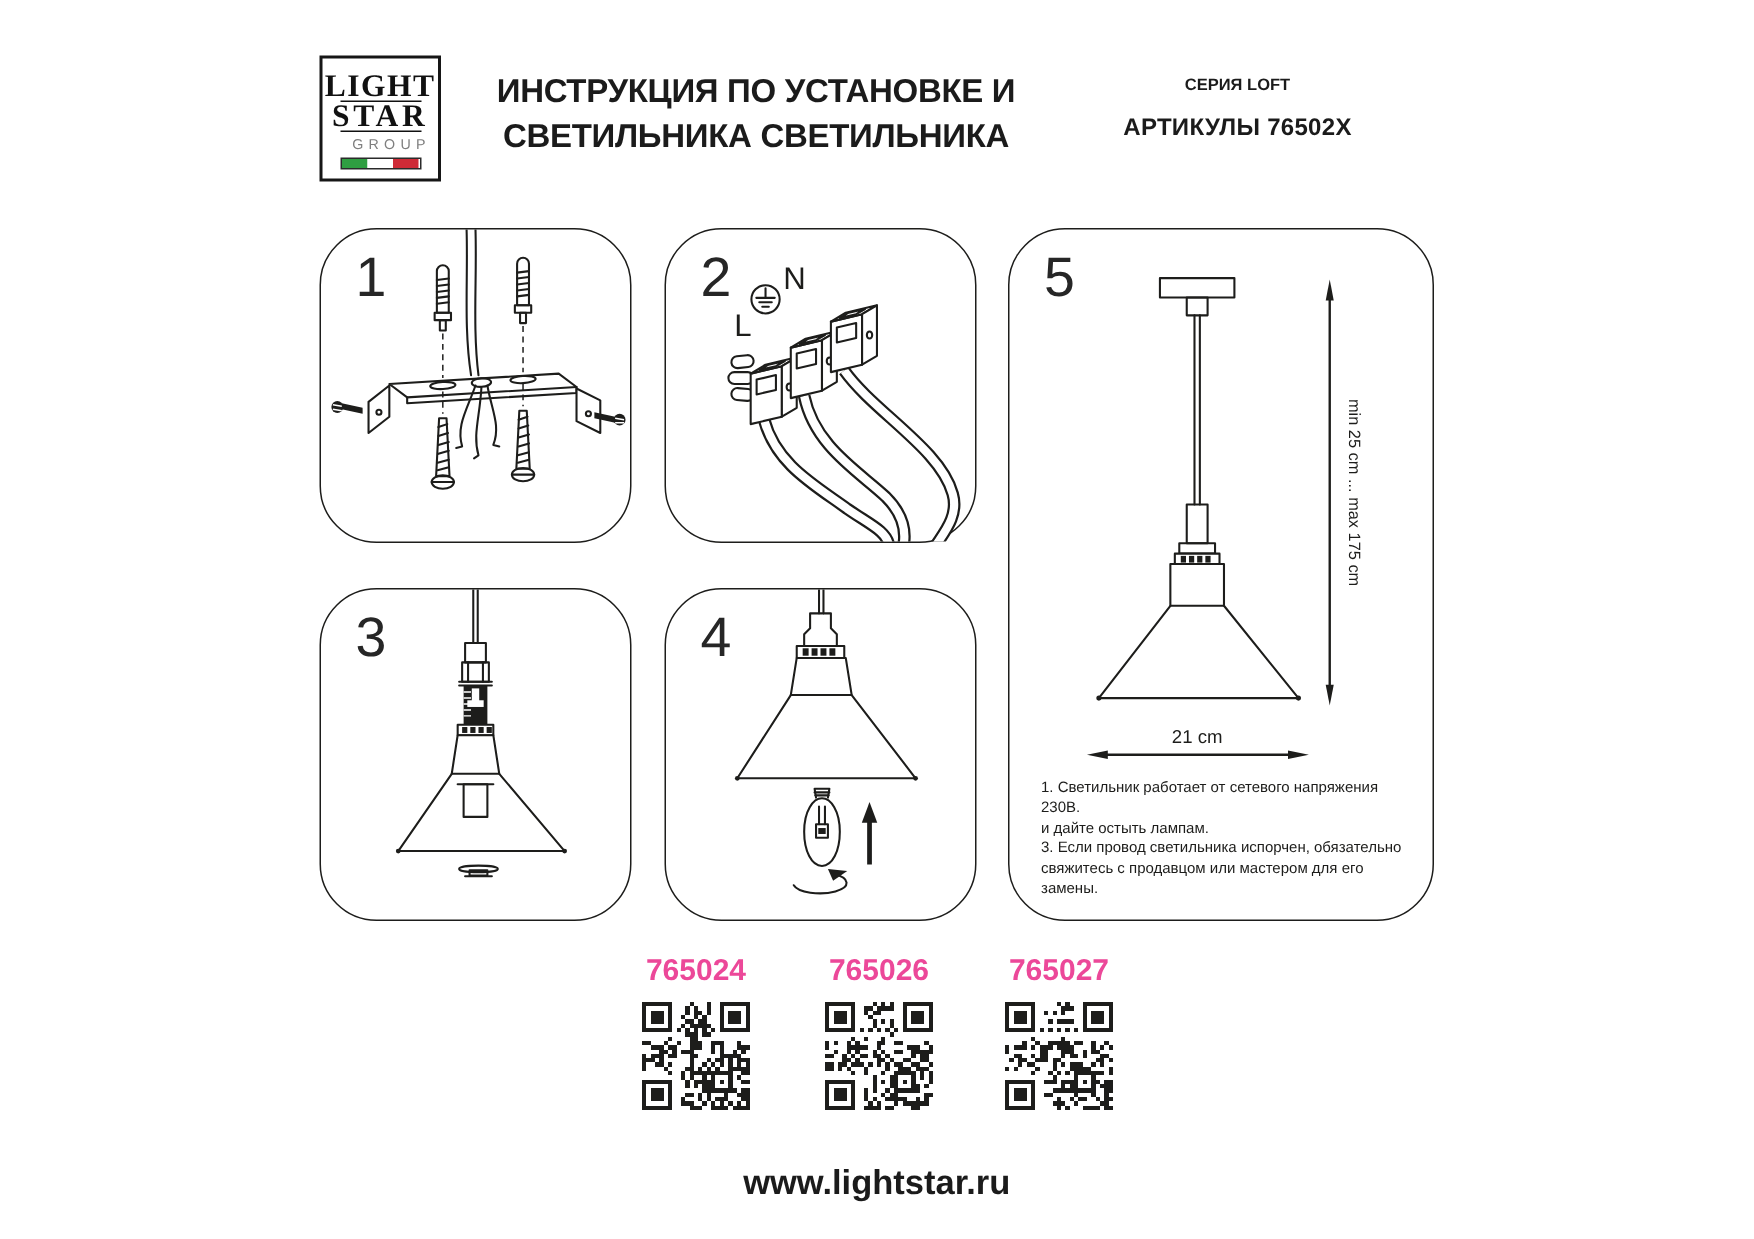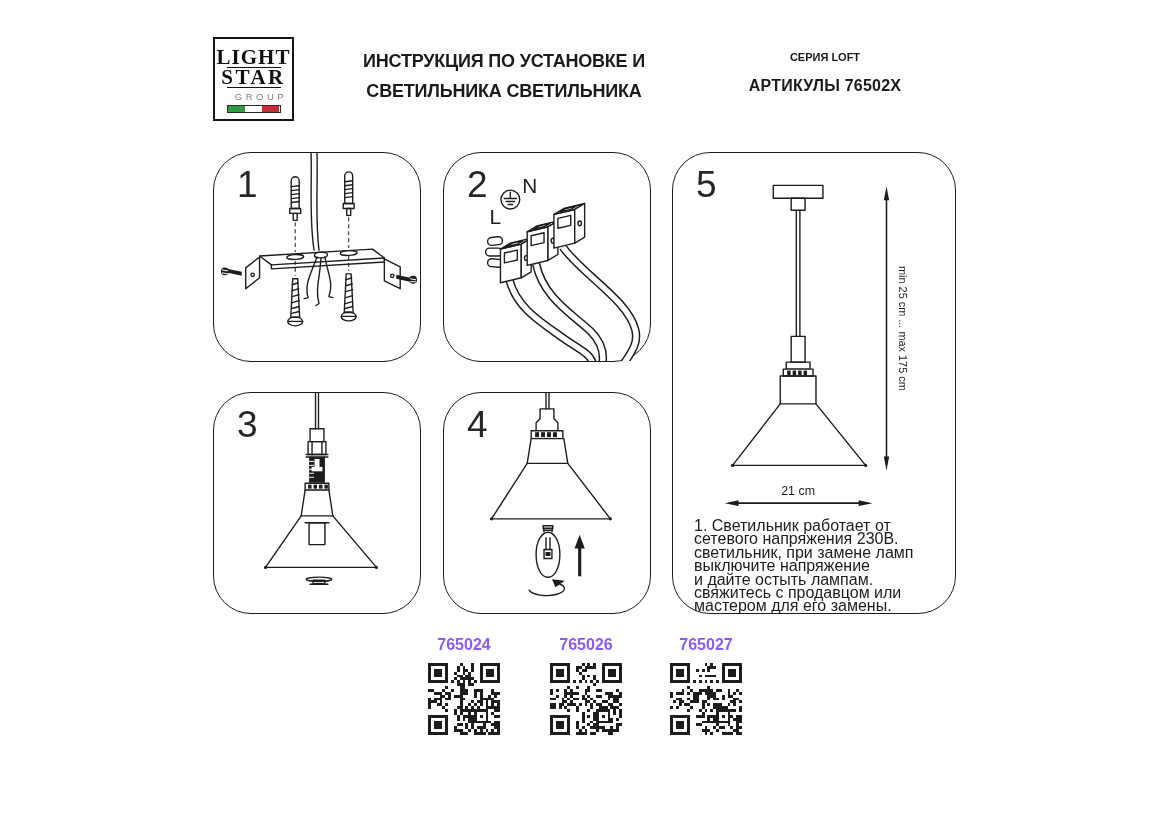--- a/index.html
+++ b/index.html
@@ -13,21 +13,21 @@
   .logo-word{font-family:"Liberation Serif",serif;font-weight:700;font-size:21px;line-height:17px;
         letter-spacing:1px;color:#111;}
   .logo-word.star{letter-spacing:2.5px;}
   .logo-rule{width:54px;border-top:1.6px solid #111;margin:1px 0;}
   .logo-group{font-size:9.5px;letter-spacing:3.5px;margin-left:15px;color:#7f7f7f;margin-top:2px;}
   .logo-flag{display:flex;width:52px;height:6px;border:1px solid #2a2a2a;margin-top:3px;}
   .logo-flag span{flex:1;}
 
   
   .title{position:absolute;left:300px;top:46px;width:408px;text-align:center;
-         font-weight:700;font-size:18px;line-height:30px;letter-spacing:-0.2px;color:#1b1b1b;}
+         font-weight:700;font-size:22px;line-height:30px;letter-spacing:-0.2px;color:#1b1b1b;}
   .hdr-right{position:absolute;left:705px;top:51px;width:240px;text-align:center;color:#1b1b1b;}
   .series{font-size:11px;font-weight:700;}
   .articles-label{font-size:16px;font-weight:700;margin-top:14px;letter-spacing:0.2px;}
 
   
   .panel{position:absolute;border:1.6px solid #1d1d1b;border-radius:38px;box-sizing:border-box;background:#fff;}
   #p1{left:213px;top:152px;width:208px;height:210px;}
   #p2{left:443px;top:152px;width:208px;height:210px;}
   #p3{left:213px;top:392px;width:208px;height:222px;}
   #p4{left:443px;top:392px;width:208px;height:222px;}
@@ -36,27 +36,27 @@
   .diagram{position:absolute;left:0;top:0;width:100%;height:100%;}
 
   .ln{fill:none;stroke:#1d1d1b;stroke-width:1.4;stroke-linecap:round;stroke-linejoin:round;}
   .lnw{fill:#fff;stroke:#1d1d1b;stroke-width:1.4;stroke-linejoin:round;}
   .blk{fill:#1d1d1b;stroke:none;}
   .dash{fill:none;stroke:#1d1d1b;stroke-width:1;stroke-dasharray:4 3;}
   .wh{stroke:#fff;stroke-width:1;fill:none;}
   .svgtext{font-family:"Liberation Sans",sans-serif;fill:#1d1d1b;}
 
   
-  .notes{position:absolute;left:21px;top:366px;width:252px;font-size:16px;line-height:13.4px;
+  .notes{position:absolute;left:21px;top:366px;width:252px;font-size:10px;line-height:13.4px;
          color:#1d1d1b;letter-spacing:0;}
 
   
   .article{position:absolute;top:636px;width:90px;text-align:center;}
   #a0{left:419px;} #a1{left:541px;} #a2{left:661px;}
-  .article .code{font-size:16px;font-weight:700;color:#8b5cf6;}
+  .article .code{font-size:20px;font-weight:700;color:#ec4899;}
   .qr{width:72px;height:72px;margin-top:9px;shape-rendering:crispEdges;}
 
   .footer-url{position:absolute;left:0;right:0;top:775px;text-align:center;
               font-size:23px;font-weight:700;color:#1b1b1b;}
 </style>
 </head>
 <body>
 
 <div class="page">
 
@@ -317,22 +317,22 @@
       </g>
       <g>
         <path d="M60,352 H193" stroke="#1d1d1b" stroke-width="1.6" fill="none"></path>
         <polygon class="blk" points="52,352 66,349.2 66,354.8"></polygon>
         <polygon class="blk" points="201,352 187,349.2 187,354.8"></polygon>
         <text class="svgtext" font-size="12.5" text-anchor="middle" x="126" y="344">21 cm</text>
       </g>
     </svg>
     <div class="notes">
       <div>1. Светильник работает от сетевого напряжения 230В.</div>
-      <div>светильник, при замене ламп выключите напряжение</div>
       <div>и дайте остыть лампам.</div>
+      <div>3. Если провод светильника испорчен, обязательно</div>
       <div>свяжитесь с продавцом или мастером для его замены.</div>
     </div>
   </div>
 
   <div class="article" id="a0">
     <div class="code">765024</div>
     <svg class="qr" viewBox="0 0 25 25">
         <path d="M0 0h1v1h-1zM1 0h1v1h-1zM2 0h1v1h-1zM3 0h1v1h-1zM4 0h1v1h-1zM5 0h1v1h-1zM6 0h1v1h-1zM11 0h1v1h-1zM15 0h1v1h-1zM18 0h1v1h-1zM19 0h1v1h-1zM20 0h1v1h-1zM21 0h1v1h-1zM22 0h1v1h-1zM23 0h1v1h-1zM24 0h1v1h-1zM0 1h1v1h-1zM6 1h1v1h-1zM10 1h1v1h-1zM12 1h1v1h-1zM15 1h1v1h-1zM18 1h1v1h-1zM24 1h1v1h-1zM0 2h1v1h-1zM2 2h1v1h-1zM3 2h1v1h-1zM4 2h1v1h-1zM6 2h1v1h-1zM10 2h1v1h-1zM12 2h1v1h-1zM13 2h1v1h-1zM15 2h1v1h-1zM18 2h1v1h-1zM20 2h1v1h-1zM21 2h1v1h-1zM22 2h1v1h-1zM24 2h1v1h-1zM0 3h1v1h-1zM2 3h1v1h-1zM3 3h1v1h-1zM4 3h1v1h-1zM6 3h1v1h-1zM9 3h1v1h-1zM12 3h1v1h-1zM14 3h1v1h-1zM18 3h1v1h-1zM20 3h1v1h-1zM21 3h1v1h-1zM22 3h1v1h-1zM24 3h1v1h-1zM0 4h1v1h-1zM2 4h1v1h-1zM3 4h1v1h-1zM4 4h1v1h-1zM6 4h1v1h-1zM10 4h1v1h-1zM11 4h1v1h-1zM13 4h1v1h-1zM14 4h1v1h-1zM18 4h1v1h-1zM20 4h1v1h-1zM21 4h1v1h-1zM22 4h1v1h-1zM24 4h1v1h-1zM0 5h1v1h-1zM6 5h1v1h-1zM9 5h1v1h-1zM11 5h1v1h-1zM12 5h1v1h-1zM13 5h1v1h-1zM14 5h1v1h-1zM15 5h1v1h-1zM18 5h1v1h-1zM24 5h1v1h-1zM0 6h1v1h-1zM1 6h1v1h-1zM2 6h1v1h-1zM3 6h1v1h-1zM4 6h1v1h-1zM5 6h1v1h-1zM6 6h1v1h-1zM8 6h1v1h-1zM10 6h1v1h-1zM12 6h1v1h-1zM14 6h1v1h-1zM16 6h1v1h-1zM18 6h1v1h-1zM19 6h1v1h-1zM20 6h1v1h-1zM21 6h1v1h-1zM22 6h1v1h-1zM23 6h1v1h-1zM24 6h1v1h-1zM10 7h1v1h-1zM11 7h1v1h-1zM12 7h1v1h-1zM14 7h1v1h-1zM15 7h1v1h-1zM6 8h1v1h-1zM11 8h1v1h-1zM12 8h1v1h-1zM0 9h1v1h-1zM1 9h1v1h-1zM5 9h1v1h-1zM8 9h1v1h-1zM11 9h1v1h-1zM12 9h1v1h-1zM13 9h1v1h-1zM16 9h1v1h-1zM17 9h1v1h-1zM18 9h1v1h-1zM22 9h1v1h-1zM2 10h1v1h-1zM3 10h1v1h-1zM4 10h1v1h-1zM6 10h1v1h-1zM7 10h1v1h-1zM11 10h1v1h-1zM12 10h1v1h-1zM13 10h1v1h-1zM16 10h1v1h-1zM18 10h1v1h-1zM22 10h1v1h-1zM23 10h1v1h-1zM24 10h1v1h-1zM4 11h1v1h-1zM5 11h1v1h-1zM7 11h1v1h-1zM9 11h1v1h-1zM10 11h1v1h-1zM11 11h1v1h-1zM16 11h1v1h-1zM18 11h1v1h-1zM21 11h1v1h-1zM23 11h1v1h-1zM0 12h1v1h-1zM2 12h1v1h-1zM3 12h1v1h-1zM4 12h1v1h-1zM6 12h1v1h-1zM7 12h1v1h-1zM11 12h1v1h-1zM12 12h1v1h-1zM18 12h1v1h-1zM19 12h1v1h-1zM20 12h1v1h-1zM21 12h1v1h-1zM22 12h1v1h-1zM0 13h1v1h-1zM1 13h1v1h-1zM2 13h1v1h-1zM4 13h1v1h-1zM11 13h1v1h-1zM15 13h1v1h-1zM17 13h1v1h-1zM18 13h1v1h-1zM20 13h1v1h-1zM22 13h1v1h-1zM23 13h1v1h-1zM24 13h1v1h-1zM0 14h1v1h-1zM3 14h1v1h-1zM4 14h1v1h-1zM6 14h1v1h-1zM11 14h1v1h-1zM14 14h1v1h-1zM16 14h1v1h-1zM18 14h1v1h-1zM20 14h1v1h-1zM22 14h1v1h-1zM24 14h1v1h-1zM0 15h1v1h-1zM5 15h1v1h-1zM10 15h1v1h-1zM11 15h1v1h-1zM13 15h1v1h-1zM15 15h1v1h-1zM17 15h1v1h-1zM20 15h1v1h-1zM21 15h1v1h-1zM22 15h1v1h-1zM23 15h1v1h-1zM24 15h1v1h-1zM6 16h1v1h-1zM9 16h1v1h-1zM11 16h1v1h-1zM12 16h1v1h-1zM13 16h1v1h-1zM14 16h1v1h-1zM15 16h1v1h-1zM16 16h1v1h-1zM17 16h1v1h-1zM18 16h1v1h-1zM19 16h1v1h-1zM20 16h1v1h-1zM23 16h1v1h-1zM24 16h1v1h-1zM9 17h1v1h-1zM11 17h1v1h-1zM14 17h1v1h-1zM16 17h1v1h-1zM20 17h1v1h-1zM22 17h1v1h-1zM0 18h1v1h-1zM1 18h1v1h-1zM2 18h1v1h-1zM3 18h1v1h-1zM4 18h1v1h-1zM5 18h1v1h-1zM6 18h1v1h-1zM10 18h1v1h-1zM12 18h1v1h-1zM13 18h1v1h-1zM14 18h1v1h-1zM15 18h1v1h-1zM16 18h1v1h-1zM18 18h1v1h-1zM20 18h1v1h-1zM23 18h1v1h-1zM24 18h1v1h-1zM0 19h1v1h-1zM6 19h1v1h-1zM10 19h1v1h-1zM12 19h1v1h-1zM14 19h1v1h-1zM15 19h1v1h-1zM16 19h1v1h-1zM20 19h1v1h-1zM0 20h1v1h-1zM2 20h1v1h-1zM3 20h1v1h-1zM4 20h1v1h-1zM6 20h1v1h-1zM14 20h1v1h-1zM15 20h1v1h-1zM16 20h1v1h-1zM17 20h1v1h-1zM18 20h1v1h-1zM19 20h1v1h-1zM20 20h1v1h-1zM21 20h1v1h-1zM23 20h1v1h-1zM24 20h1v1h-1zM0 21h1v1h-1zM2 21h1v1h-1zM3 21h1v1h-1zM4 21h1v1h-1zM6 21h1v1h-1zM10 21h1v1h-1zM11 21h1v1h-1zM13 21h1v1h-1zM15 21h1v1h-1zM19 21h1v1h-1zM22 21h1v1h-1zM23 21h1v1h-1zM24 21h1v1h-1zM0 22h1v1h-1zM2 22h1v1h-1zM3 22h1v1h-1zM4 22h1v1h-1zM6 22h1v1h-1zM9 22h1v1h-1zM13 22h1v1h-1zM15 22h1v1h-1zM17 22h1v1h-1zM18 22h1v1h-1zM19 22h1v1h-1zM23 22h1v1h-1zM24 22h1v1h-1zM0 23h1v1h-1zM6 23h1v1h-1zM9 23h1v1h-1zM10 23h1v1h-1zM11 23h1v1h-1zM14 23h1v1h-1zM16 23h1v1h-1zM18 23h1v1h-1zM20 23h1v1h-1zM22 23h1v1h-1zM24 23h1v1h-1zM0 24h1v1h-1zM1 24h1v1h-1zM2 24h1v1h-1zM3 24h1v1h-1zM4 24h1v1h-1zM5 24h1v1h-1zM6 24h1v1h-1zM11 24h1v1h-1zM12 24h1v1h-1zM13 24h1v1h-1zM16 24h1v1h-1zM17 24h1v1h-1zM18 24h1v1h-1zM19 24h1v1h-1zM21 24h1v1h-1zM22 24h1v1h-1zM23 24h1v1h-1zM24 24h1v1h-1z" fill="#1d1d1b"></path>
       </svg>
   </div>
@@ -342,14 +342,15 @@
         <path d="M0 0h1v1h-1zM1 0h1v1h-1zM2 0h1v1h-1zM3 0h1v1h-1zM4 0h1v1h-1zM5 0h1v1h-1zM6 0h1v1h-1zM11 0h1v1h-1zM13 0h1v1h-1zM15 0h1v1h-1zM18 0h1v1h-1zM19 0h1v1h-1zM20 0h1v1h-1zM21 0h1v1h-1zM22 0h1v1h-1zM23 0h1v1h-1zM24 0h1v1h-1zM0 1h1v1h-1zM6 1h1v1h-1zM9 1h1v1h-1zM10 1h1v1h-1zM12 1h1v1h-1zM13 1h1v1h-1zM14 1h1v1h-1zM15 1h1v1h-1zM18 1h1v1h-1zM24 1h1v1h-1zM0 2h1v1h-1zM2 2h1v1h-1zM3 2h1v1h-1zM4 2h1v1h-1zM6 2h1v1h-1zM9 2h1v1h-1zM11 2h1v1h-1zM12 2h1v1h-1zM18 2h1v1h-1zM20 2h1v1h-1zM21 2h1v1h-1zM22 2h1v1h-1zM24 2h1v1h-1zM0 3h1v1h-1zM2 3h1v1h-1zM3 3h1v1h-1zM4 3h1v1h-1zM6 3h1v1h-1zM10 3h1v1h-1zM18 3h1v1h-1zM20 3h1v1h-1zM21 3h1v1h-1zM22 3h1v1h-1zM24 3h1v1h-1zM0 4h1v1h-1zM2 4h1v1h-1zM3 4h1v1h-1zM4 4h1v1h-1zM6 4h1v1h-1zM11 4h1v1h-1zM13 4h1v1h-1zM15 4h1v1h-1zM18 4h1v1h-1zM20 4h1v1h-1zM21 4h1v1h-1zM22 4h1v1h-1zM24 4h1v1h-1zM0 5h1v1h-1zM6 5h1v1h-1zM11 5h1v1h-1zM15 5h1v1h-1zM18 5h1v1h-1zM24 5h1v1h-1zM0 6h1v1h-1zM1 6h1v1h-1zM2 6h1v1h-1zM3 6h1v1h-1zM4 6h1v1h-1zM5 6h1v1h-1zM6 6h1v1h-1zM8 6h1v1h-1zM10 6h1v1h-1zM12 6h1v1h-1zM14 6h1v1h-1zM16 6h1v1h-1zM18 6h1v1h-1zM19 6h1v1h-1zM20 6h1v1h-1zM21 6h1v1h-1zM22 6h1v1h-1zM23 6h1v1h-1zM24 6h1v1h-1zM15 7h1v1h-1zM6 8h1v1h-1zM9 8h1v1h-1zM13 8h1v1h-1zM0 9h1v1h-1zM2 9h1v1h-1zM5 9h1v1h-1zM7 9h1v1h-1zM12 9h1v1h-1zM13 9h1v1h-1zM16 9h1v1h-1zM17 9h1v1h-1zM23 9h1v1h-1zM0 10h1v1h-1zM5 10h1v1h-1zM6 10h1v1h-1zM7 10h1v1h-1zM8 10h1v1h-1zM9 10h1v1h-1zM12 10h1v1h-1zM19 10h1v1h-1zM20 10h1v1h-1zM21 10h1v1h-1zM24 10h1v1h-1zM2 11h1v1h-1zM5 11h1v1h-1zM7 11h1v1h-1zM11 11h1v1h-1zM13 11h1v1h-1zM16 11h1v1h-1zM17 11h1v1h-1zM20 11h1v1h-1zM21 11h1v1h-1zM22 11h1v1h-1zM23 11h1v1h-1zM24 11h1v1h-1zM0 12h1v1h-1zM1 12h1v1h-1zM4 12h1v1h-1zM6 12h1v1h-1zM8 12h1v1h-1zM9 12h1v1h-1zM11 12h1v1h-1zM12 12h1v1h-1zM14 12h1v1h-1zM20 12h1v1h-1zM22 12h1v1h-1zM23 12h1v1h-1zM4 13h1v1h-1zM5 13h1v1h-1zM7 13h1v1h-1zM12 13h1v1h-1zM13 13h1v1h-1zM15 13h1v1h-1zM18 13h1v1h-1zM19 13h1v1h-1zM22 13h1v1h-1zM23 13h1v1h-1zM0 14h1v1h-1zM1 14h1v1h-1zM3 14h1v1h-1zM4 14h1v1h-1zM6 14h1v1h-1zM7 14h1v1h-1zM8 14h1v1h-1zM10 14h1v1h-1zM12 14h1v1h-1zM14 14h1v1h-1zM16 14h1v1h-1zM17 14h1v1h-1zM20 14h1v1h-1zM21 14h1v1h-1zM24 14h1v1h-1zM0 15h1v1h-1zM1 15h1v1h-1zM3 15h1v1h-1zM5 15h1v1h-1zM9 15h1v1h-1zM14 15h1v1h-1zM17 15h1v1h-1zM18 15h1v1h-1zM19 15h1v1h-1zM21 15h1v1h-1zM22 15h1v1h-1zM23 15h1v1h-1zM6 16h1v1h-1zM9 16h1v1h-1zM13 16h1v1h-1zM16 16h1v1h-1zM17 16h1v1h-1zM18 16h1v1h-1zM19 16h1v1h-1zM20 16h1v1h-1zM22 16h1v1h-1zM24 16h1v1h-1zM11 17h1v1h-1zM15 17h1v1h-1zM16 17h1v1h-1zM20 17h1v1h-1zM22 17h1v1h-1zM24 17h1v1h-1zM0 18h1v1h-1zM1 18h1v1h-1zM2 18h1v1h-1zM3 18h1v1h-1zM4 18h1v1h-1zM5 18h1v1h-1zM6 18h1v1h-1zM11 18h1v1h-1zM13 18h1v1h-1zM15 18h1v1h-1zM16 18h1v1h-1zM18 18h1v1h-1zM20 18h1v1h-1zM24 18h1v1h-1zM0 19h1v1h-1zM6 19h1v1h-1zM11 19h1v1h-1zM15 19h1v1h-1zM16 19h1v1h-1zM20 19h1v1h-1zM21 19h1v1h-1zM23 19h1v1h-1zM0 20h1v1h-1zM2 20h1v1h-1zM3 20h1v1h-1zM4 20h1v1h-1zM6 20h1v1h-1zM9 20h1v1h-1zM11 20h1v1h-1zM14 20h1v1h-1zM16 20h1v1h-1zM17 20h1v1h-1zM18 20h1v1h-1zM19 20h1v1h-1zM20 20h1v1h-1zM21 20h1v1h-1zM0 21h1v1h-1zM2 21h1v1h-1zM3 21h1v1h-1zM4 21h1v1h-1zM6 21h1v1h-1zM9 21h1v1h-1zM13 21h1v1h-1zM15 21h1v1h-1zM16 21h1v1h-1zM23 21h1v1h-1zM24 21h1v1h-1zM0 22h1v1h-1zM2 22h1v1h-1zM3 22h1v1h-1zM4 22h1v1h-1zM6 22h1v1h-1zM9 22h1v1h-1zM11 22h1v1h-1zM14 22h1v1h-1zM15 22h1v1h-1zM16 22h1v1h-1zM17 22h1v1h-1zM18 22h1v1h-1zM21 22h1v1h-1zM23 22h1v1h-1zM0 23h1v1h-1zM6 23h1v1h-1zM10 23h1v1h-1zM12 23h1v1h-1zM16 23h1v1h-1zM18 23h1v1h-1zM19 23h1v1h-1zM20 23h1v1h-1zM21 23h1v1h-1zM22 23h1v1h-1zM23 23h1v1h-1zM0 24h1v1h-1zM1 24h1v1h-1zM2 24h1v1h-1zM3 24h1v1h-1zM4 24h1v1h-1zM5 24h1v1h-1zM6 24h1v1h-1zM9 24h1v1h-1zM10 24h1v1h-1zM11 24h1v1h-1zM12 24h1v1h-1zM14 24h1v1h-1zM15 24h1v1h-1zM20 24h1v1h-1zM21 24h1v1h-1z" fill="#1d1d1b"></path>
       </svg>
   </div>
   <div class="article" id="a2">
     <div class="code">765027</div>
     <svg class="qr" viewBox="0 0 25 25">
         <path d="M0 0h1v1h-1zM1 0h1v1h-1zM2 0h1v1h-1zM3 0h1v1h-1zM4 0h1v1h-1zM5 0h1v1h-1zM6 0h1v1h-1zM12 0h1v1h-1zM14 0h1v1h-1zM18 0h1v1h-1zM19 0h1v1h-1zM20 0h1v1h-1zM21 0h1v1h-1zM22 0h1v1h-1zM23 0h1v1h-1zM24 0h1v1h-1zM0 1h1v1h-1zM6 1h1v1h-1zM13 1h1v1h-1zM14 1h1v1h-1zM15 1h1v1h-1zM18 1h1v1h-1zM24 1h1v1h-1zM0 2h1v1h-1zM2 2h1v1h-1zM3 2h1v1h-1zM4 2h1v1h-1zM6 2h1v1h-1zM9 2h1v1h-1zM11 2h1v1h-1zM13 2h1v1h-1zM18 2h1v1h-1zM20 2h1v1h-1zM21 2h1v1h-1zM22 2h1v1h-1zM24 2h1v1h-1zM0 3h1v1h-1zM2 3h1v1h-1zM3 3h1v1h-1zM4 3h1v1h-1zM6 3h1v1h-1zM18 3h1v1h-1zM20 3h1v1h-1zM21 3h1v1h-1zM22 3h1v1h-1zM24 3h1v1h-1zM0 4h1v1h-1zM2 4h1v1h-1zM3 4h1v1h-1zM4 4h1v1h-1zM6 4h1v1h-1zM10 4h1v1h-1zM12 4h1v1h-1zM13 4h1v1h-1zM14 4h1v1h-1zM15 4h1v1h-1zM18 4h1v1h-1zM20 4h1v1h-1zM21 4h1v1h-1zM22 4h1v1h-1zM24 4h1v1h-1zM0 5h1v1h-1zM6 5h1v1h-1zM18 5h1v1h-1zM24 5h1v1h-1zM0 6h1v1h-1zM1 6h1v1h-1zM2 6h1v1h-1zM3 6h1v1h-1zM4 6h1v1h-1zM5 6h1v1h-1zM6 6h1v1h-1zM8 6h1v1h-1zM10 6h1v1h-1zM12 6h1v1h-1zM14 6h1v1h-1zM16 6h1v1h-1zM18 6h1v1h-1zM19 6h1v1h-1zM20 6h1v1h-1zM21 6h1v1h-1zM22 6h1v1h-1zM23 6h1v1h-1zM24 6h1v1h-1zM6 8h1v1h-1zM13 8h1v1h-1zM4 9h1v1h-1zM7 9h1v1h-1zM10 9h1v1h-1zM11 9h1v1h-1zM12 9h1v1h-1zM13 9h1v1h-1zM14 9h1v1h-1zM16 9h1v1h-1zM17 9h1v1h-1zM20 9h1v1h-1zM23 9h1v1h-1zM0 10h1v1h-1zM2 10h1v1h-1zM3 10h1v1h-1zM4 10h1v1h-1zM6 10h1v1h-1zM8 10h1v1h-1zM9 10h1v1h-1zM10 10h1v1h-1zM12 10h1v1h-1zM13 10h1v1h-1zM14 10h1v1h-1zM15 10h1v1h-1zM20 10h1v1h-1zM22 10h1v1h-1zM24 10h1v1h-1zM0 11h1v1h-1zM8 11h1v1h-1zM9 11h1v1h-1zM13 11h1v1h-1zM14 11h1v1h-1zM15 11h1v1h-1zM18 11h1v1h-1zM20 11h1v1h-1zM21 11h1v1h-1zM2 12h1v1h-1zM3 12h1v1h-1zM6 12h1v1h-1zM8 12h1v1h-1zM9 12h1v1h-1zM13 12h1v1h-1zM15 12h1v1h-1zM16 12h1v1h-1zM18 12h1v1h-1zM22 12h1v1h-1zM23 12h1v1h-1zM1 13h1v1h-1zM3 13h1v1h-1zM4 13h1v1h-1zM7 13h1v1h-1zM8 13h1v1h-1zM9 13h1v1h-1zM11 13h1v1h-1zM12 13h1v1h-1zM21 13h1v1h-1zM22 13h1v1h-1zM24 13h1v1h-1zM3 14h1v1h-1zM5 14h1v1h-1zM6 14h1v1h-1zM11 14h1v1h-1zM13 14h1v1h-1zM15 14h1v1h-1zM16 14h1v1h-1zM17 14h1v1h-1zM20 14h1v1h-1zM22 14h1v1h-1zM0 15h1v1h-1zM2 15h1v1h-1zM7 15h1v1h-1zM11 15h1v1h-1zM15 15h1v1h-1zM16 15h1v1h-1zM17 15h1v1h-1zM18 15h1v1h-1zM19 15h1v1h-1zM24 15h1v1h-1zM6 16h1v1h-1zM10 16h1v1h-1zM12 16h1v1h-1zM14 16h1v1h-1zM16 16h1v1h-1zM17 16h1v1h-1zM18 16h1v1h-1zM19 16h1v1h-1zM20 16h1v1h-1zM21 16h1v1h-1zM22 16h1v1h-1zM24 16h1v1h-1zM11 17h1v1h-1zM16 17h1v1h-1zM20 17h1v1h-1zM0 18h1v1h-1zM1 18h1v1h-1zM2 18h1v1h-1zM3 18h1v1h-1zM4 18h1v1h-1zM5 18h1v1h-1zM6 18h1v1h-1zM9 18h1v1h-1zM10 18h1v1h-1zM11 18h1v1h-1zM13 18h1v1h-1zM14 18h1v1h-1zM15 18h1v1h-1zM16 18h1v1h-1zM18 18h1v1h-1zM20 18h1v1h-1zM21 18h1v1h-1zM23 18h1v1h-1zM24 18h1v1h-1zM0 19h1v1h-1zM6 19h1v1h-1zM13 19h1v1h-1zM15 19h1v1h-1zM16 19h1v1h-1zM20 19h1v1h-1zM22 19h1v1h-1zM23 19h1v1h-1zM24 19h1v1h-1zM0 20h1v1h-1zM2 20h1v1h-1zM3 20h1v1h-1zM4 20h1v1h-1zM6 20h1v1h-1zM11 20h1v1h-1zM12 20h1v1h-1zM13 20h1v1h-1zM14 20h1v1h-1zM15 20h1v1h-1zM16 20h1v1h-1zM17 20h1v1h-1zM18 20h1v1h-1zM19 20h1v1h-1zM20 20h1v1h-1zM23 20h1v1h-1zM24 20h1v1h-1zM0 21h1v1h-1zM2 21h1v1h-1zM3 21h1v1h-1zM4 21h1v1h-1zM6 21h1v1h-1zM9 21h1v1h-1zM10 21h1v1h-1zM16 21h1v1h-1zM20 21h1v1h-1zM23 21h1v1h-1zM0 22h1v1h-1zM2 22h1v1h-1zM3 22h1v1h-1zM4 22h1v1h-1zM6 22h1v1h-1zM12 22h1v1h-1zM15 22h1v1h-1zM17 22h1v1h-1zM18 22h1v1h-1zM21 22h1v1h-1zM23 22h1v1h-1zM24 22h1v1h-1zM0 23h1v1h-1zM6 23h1v1h-1zM11 23h1v1h-1zM12 23h1v1h-1zM13 23h1v1h-1zM16 23h1v1h-1zM22 23h1v1h-1zM23 23h1v1h-1zM0 24h1v1h-1zM1 24h1v1h-1zM2 24h1v1h-1zM3 24h1v1h-1zM4 24h1v1h-1zM5 24h1v1h-1zM6 24h1v1h-1zM12 24h1v1h-1zM14 24h1v1h-1zM18 24h1v1h-1zM19 24h1v1h-1zM20 24h1v1h-1zM21 24h1v1h-1zM23 24h1v1h-1zM24 24h1v1h-1z" fill="#1d1d1b"></path>
       </svg>
   </div>
 
+  <div class="footer-url">www.lightstar.ru</div>
 
 </div>
 
 </body></html>

